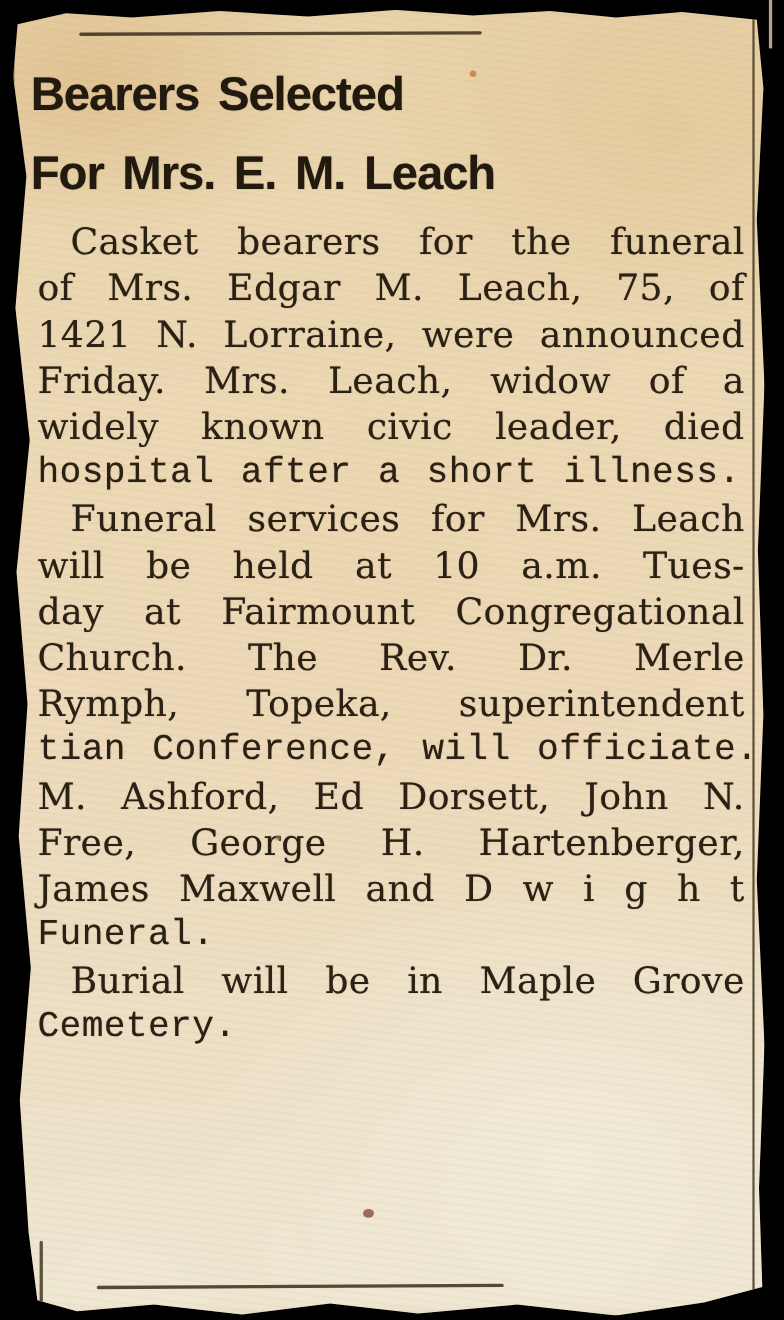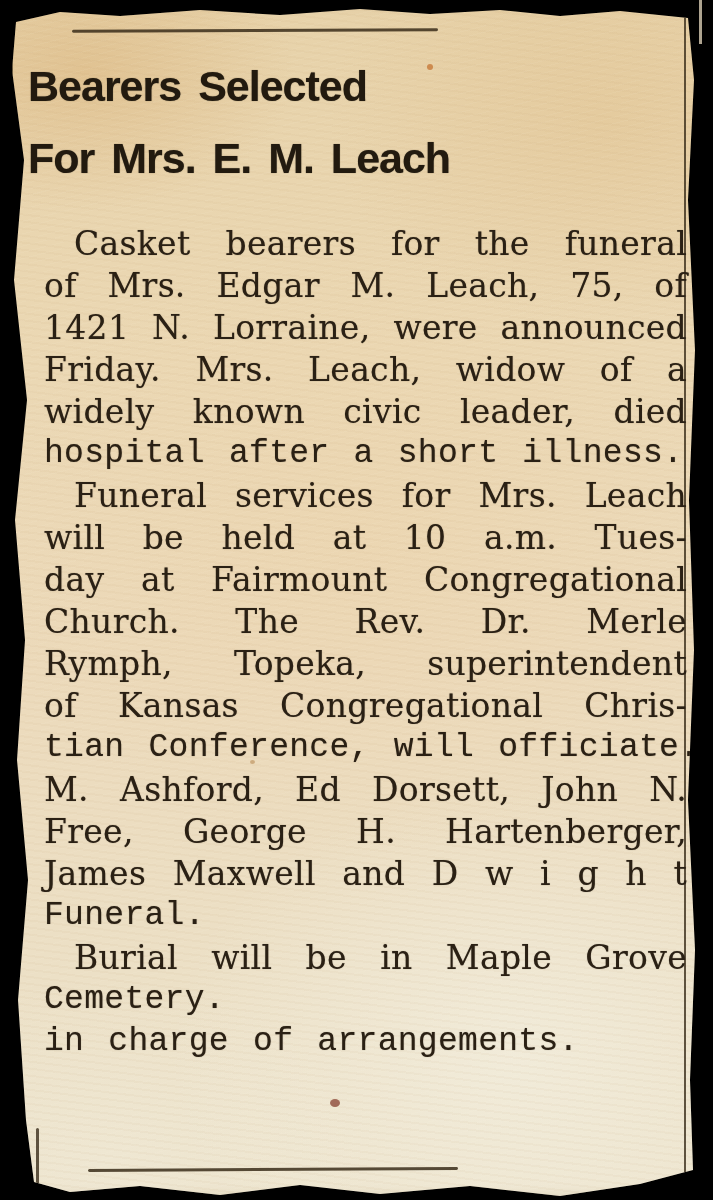--- a/index.html
+++ b/index.html
@@ -55,25 +55,24 @@
   .headline{
     position:absolute;left:28px;top:50px;width:645px;
     font-family:"Liberation Sans","DejaVu Sans",sans-serif;
     font-weight:bold;font-size:43px;line-height:72px;
     color:var(--headline-ink);letter-spacing:-1px;word-spacing:6px;
     text-shadow:0 0 1px rgba(34,26,15,.6);
   }
   .headline .hl{white-space:nowrap;}
   
   .article-body{
-    position:absolute;left:44px;top:199px;width:643px;
+    position:absolute;left:34px;top:199px;width:643px;
     font-size:33px;line-height:42px;color:var(--ink);
     letter-spacing:.3px;word-spacing:4px;
     text-shadow:0 0 1px rgba(42,32,20,.45);
-    margin-top:24px;
   }
   .article-body .line{
     text-align:justify;text-align-last:justify;
     white-space:nowrap;overflow:visible;
   }
   .article-body .line.last{text-align-last:left;font-family:Liberation Mono, monospace;}
   .article-body .line.first{text-indent:30px;}
   
   .speck{position:absolute;border-radius:50%;}
   .speck-1{left:330px;top:1099px;width:10px;height:8px;background:#8d4a3a;opacity:.8;}
@@ -103,29 +102,27 @@
         <div class="line">of Mrs. Edgar M. Leach, 75, of</div>
         <div class="line">1421 N. Lorraine, were announced</div>
         <div class="line">Friday. Mrs. Leach, widow of a</div>
         <div class="line">widely known civic leader, died</div>
         <div class="line last">hospital after a short illness.</div>
         <div class="line first">Funeral services for Mrs. Leach</div>
         <div class="line">will be held at 10 a.m. Tues-</div>
         <div class="line">day at Fairmount Congregational</div>
         <div class="line">Church. The Rev. Dr. Merle</div>
         <div class="line">Rymph, Topeka, superintendent</div>
-        <div class="line">of Kansas Congregational Chris-</div>
         <div class="line last">tian Conference, will officiate.</div>
         <div class="line">M. Ashford, Ed Dorsett, John N.</div>
         <div class="line">Free, George H. Hartenberger,</div>
         <div class="line">James Maxwell and D w i g h t</div>
         <div class="line last">Funeral.</div>
         <div class="line first">Burial will be in Maple Grove</div>
         <div class="line last">Cemetery.</div>
-        <div class="line last">in charge of arrangements.</div>
       </div>
 
     <div class="speck speck-1"></div>
     <div class="speck speck-2"></div>
     <div class="speck speck-3"></div>
   </div>
   <div class="edge-sliver"></div>
 </div>
 
 </body></html>

